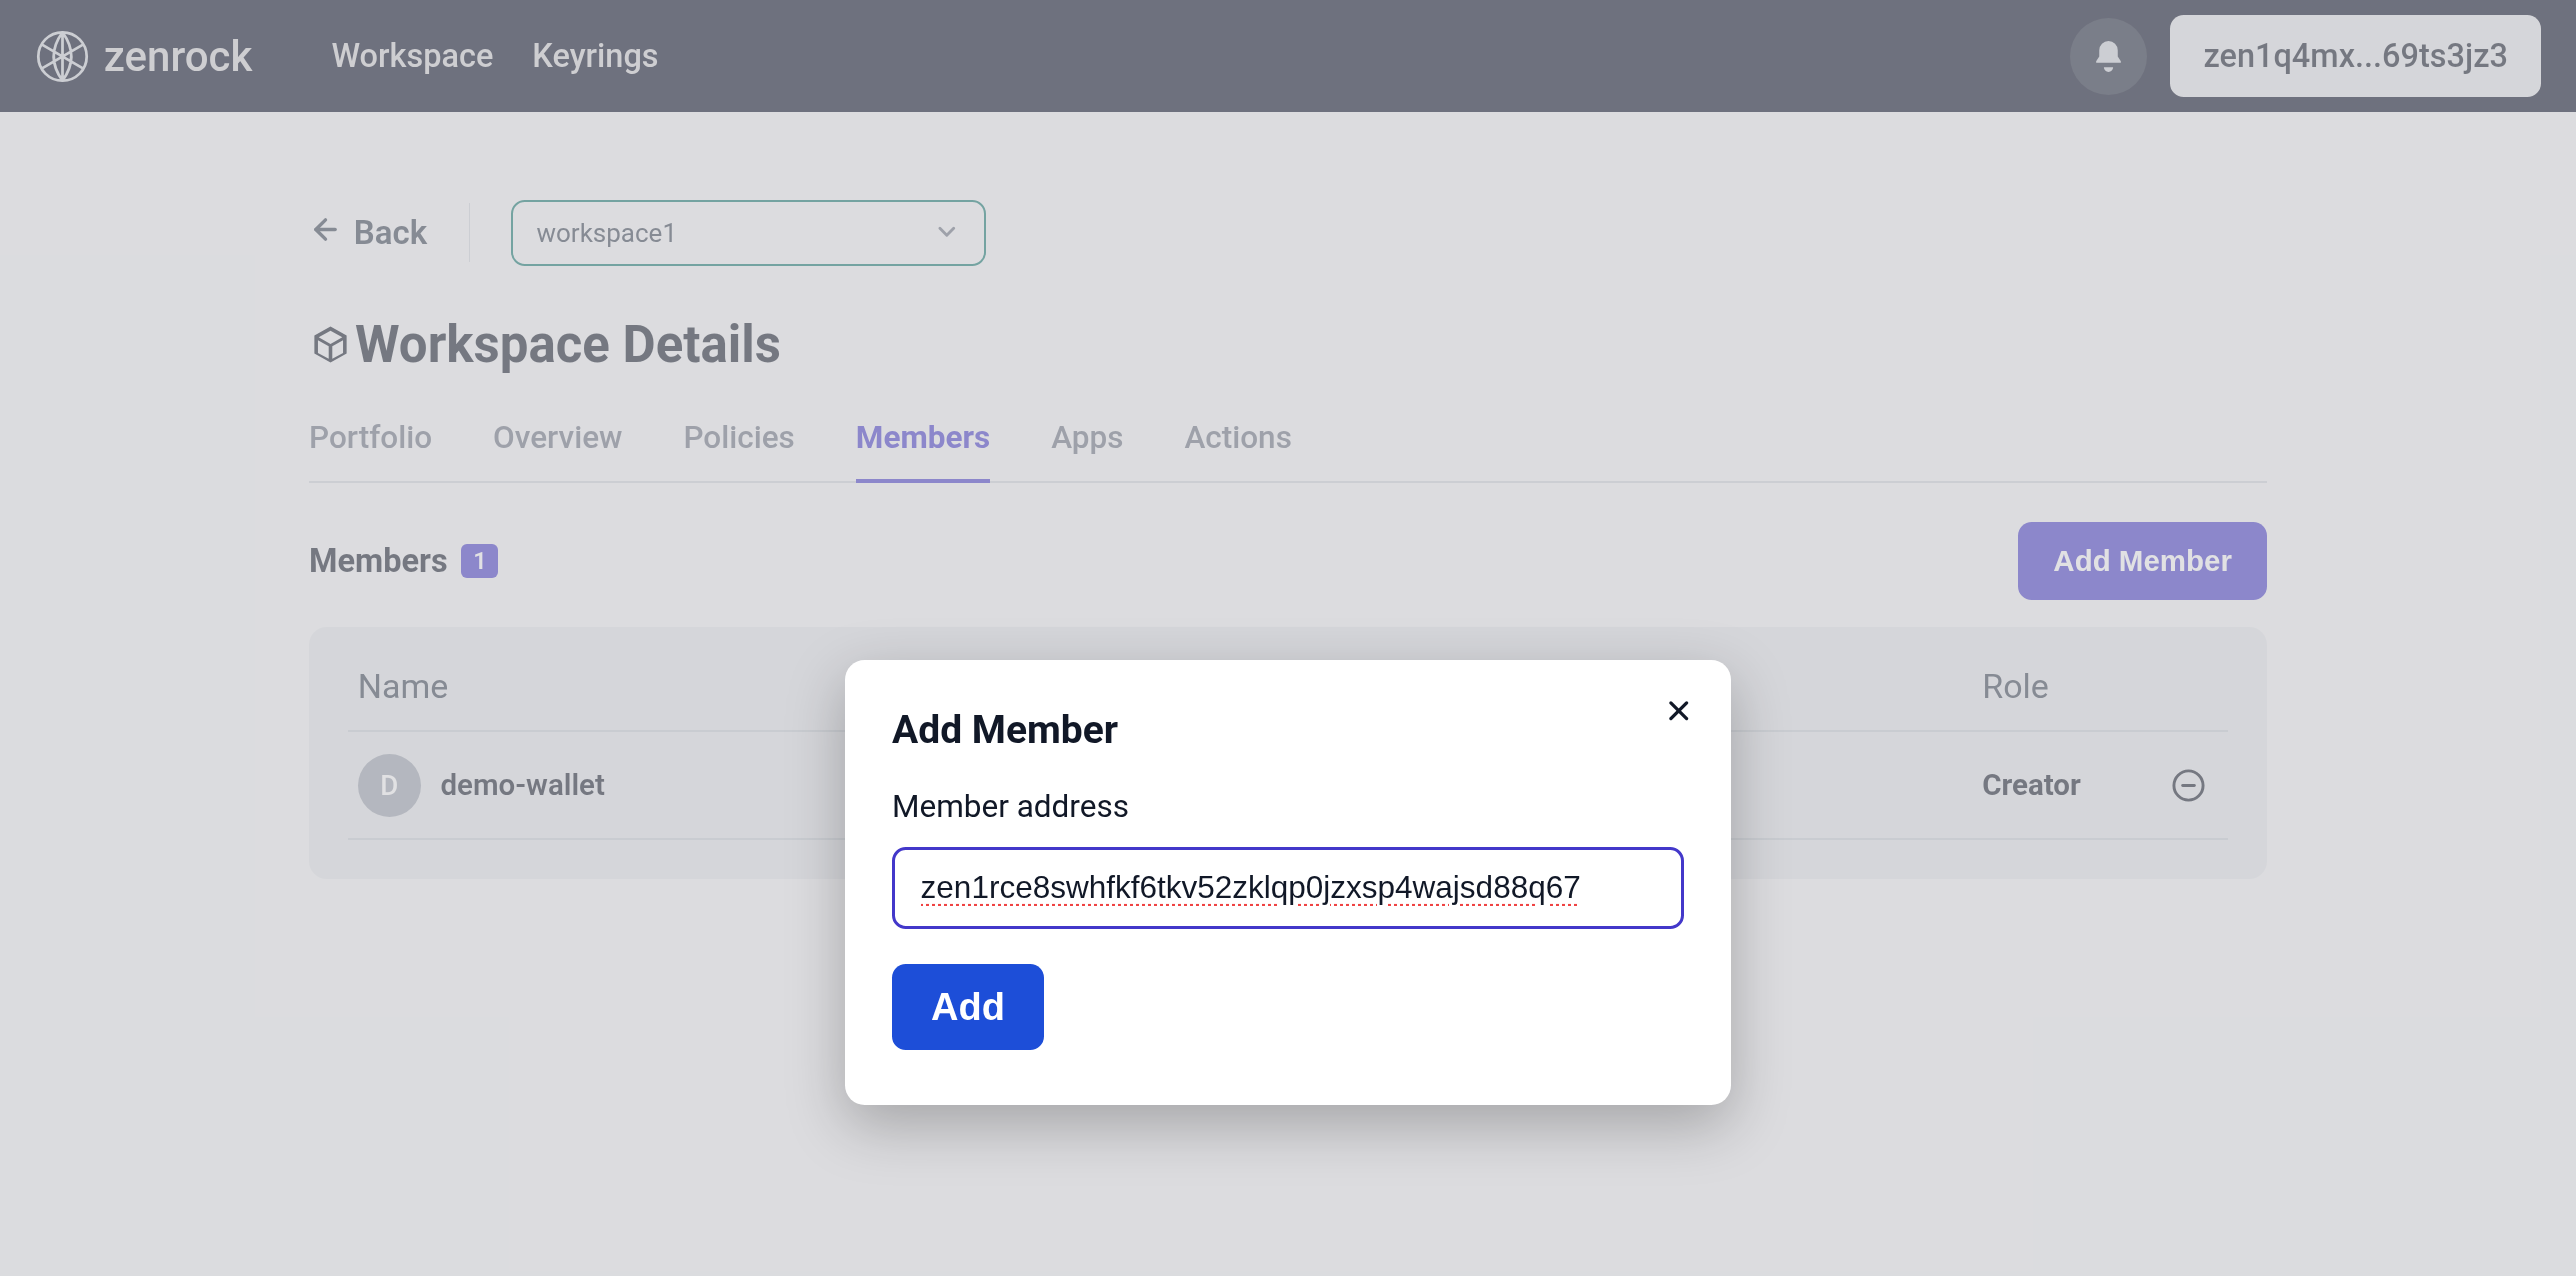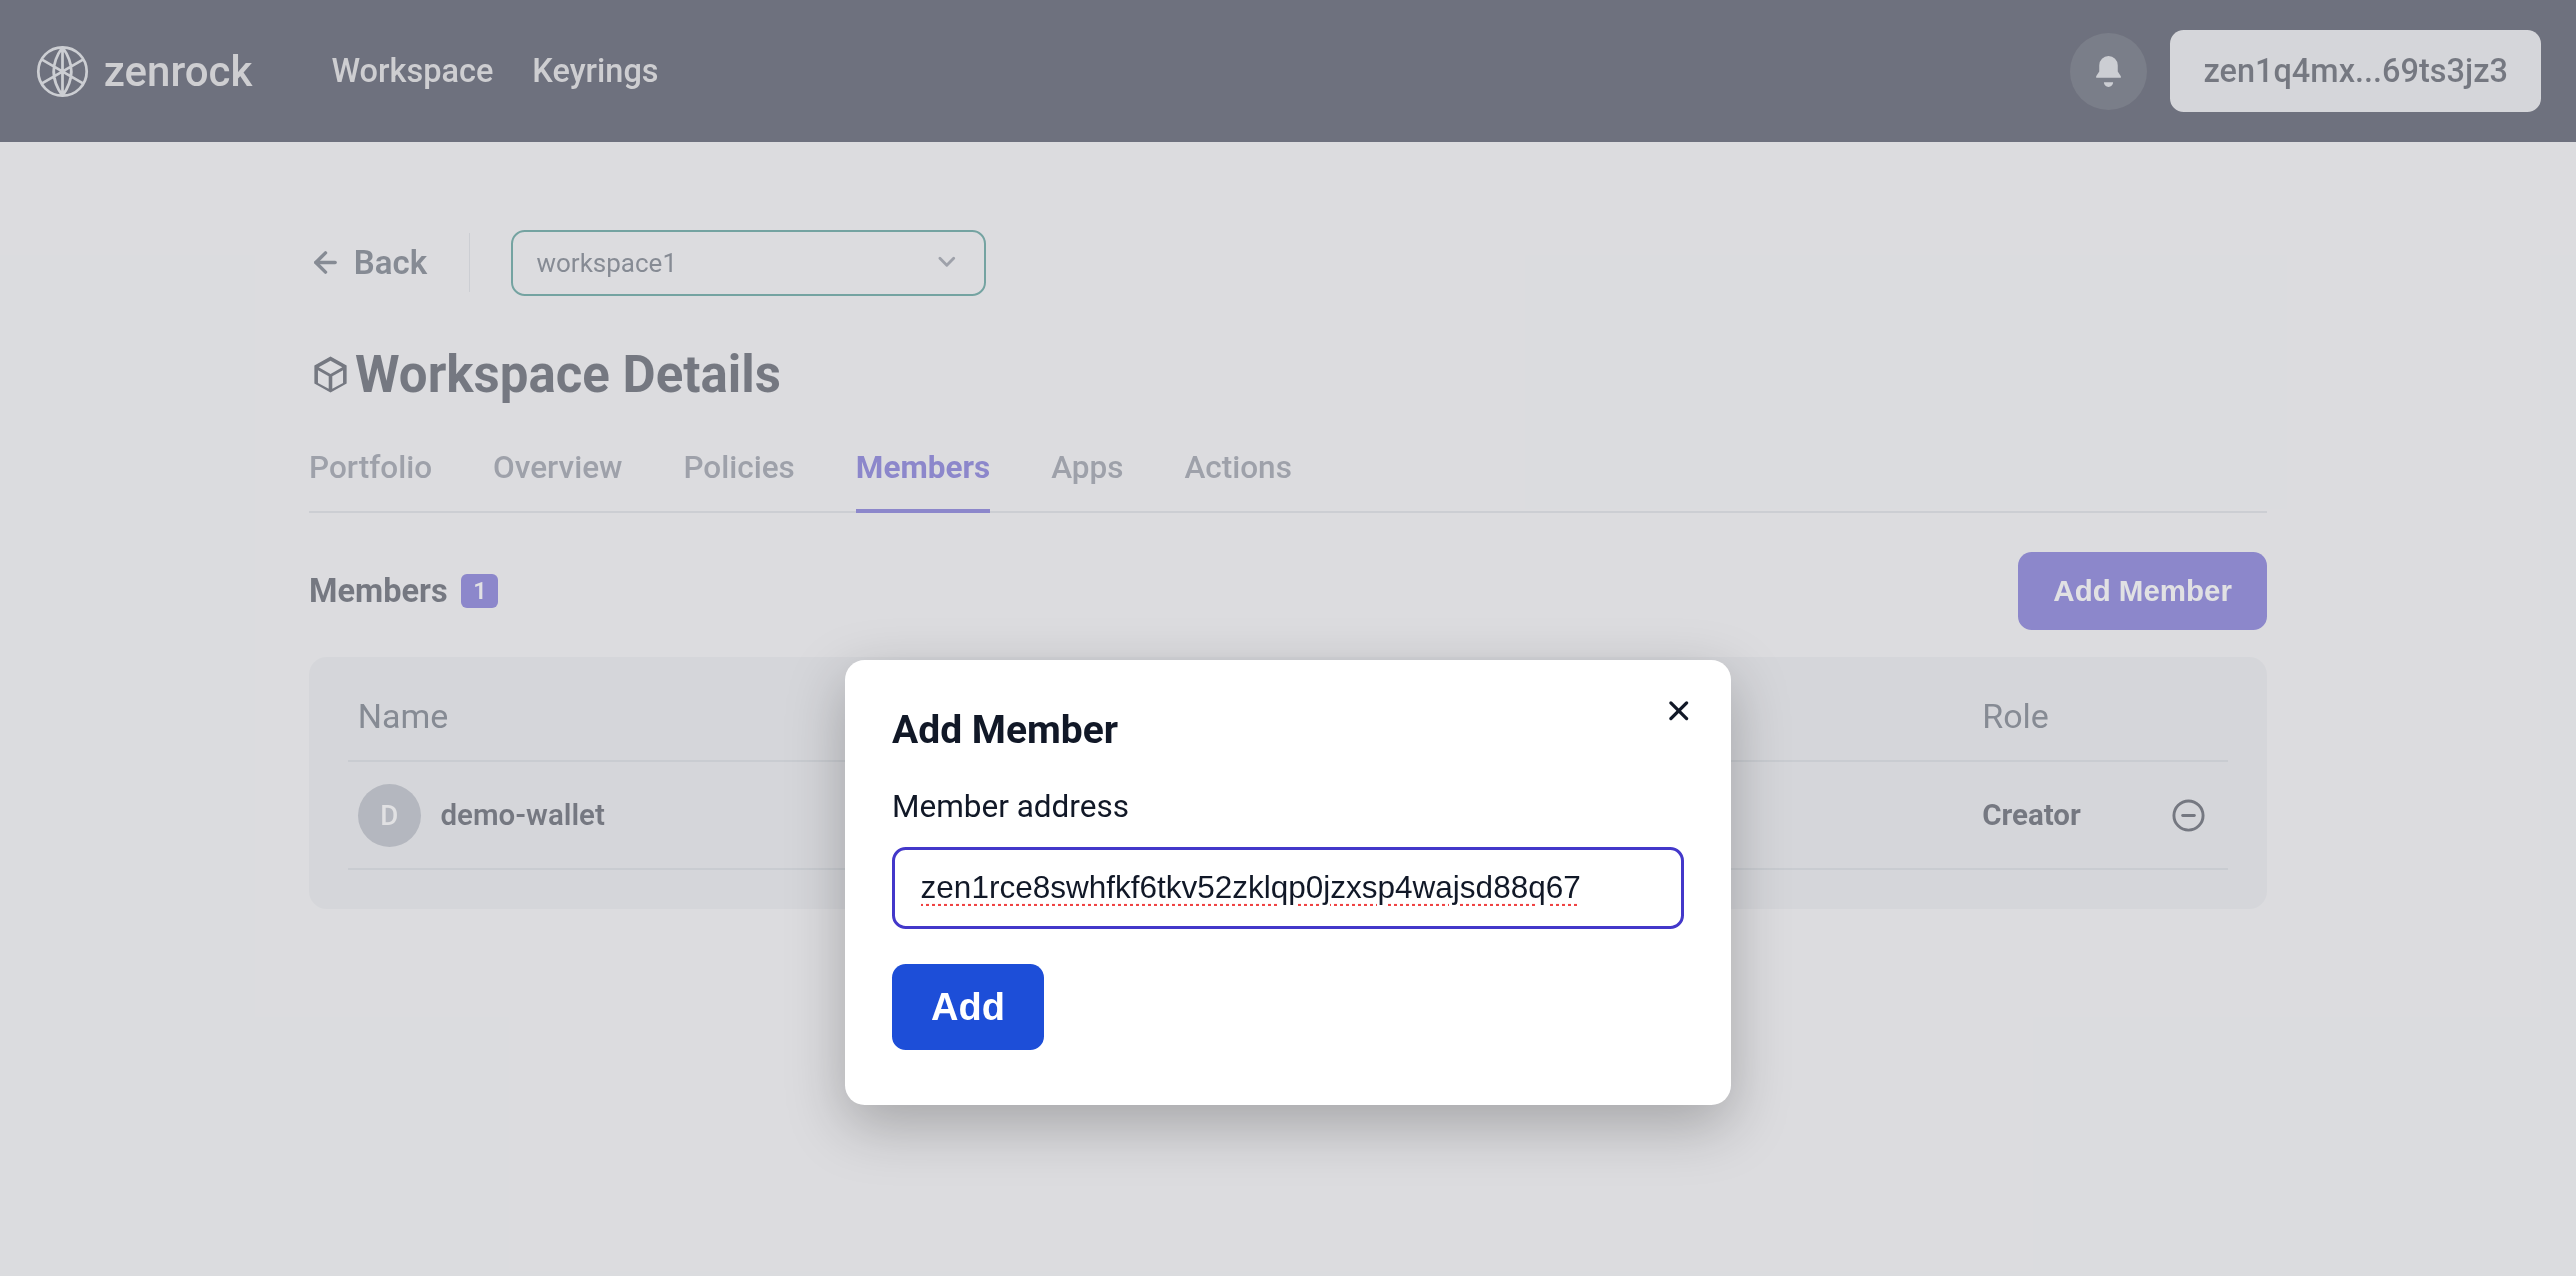--- a/index.html
+++ b/index.html
@@ -9,21 +9,21 @@
     color: #111827;
     width: 2576px;
     height: 1276px;
     overflow: hidden;
     position: relative;
   }
 
   
   .header {
     background: #02081f;
-    height: 142px;
+    height: 112px;
     display: flex;
     align-items: center;
     padding: 0 35px;
   }
   .logo {
     display: flex;
     align-items: center;
     gap: 13.8px;
     color: #d1d5db;
   }
@@ -79,21 +79,21 @@
     padding: 49px 53px 59px 53px;
   }
   .top-row {
     display: flex;
     align-items: center;
     gap: 27.6px;
     margin-bottom: 49px;
   }
   .back-link {
     display: flex;
-    align-items: center;
+    align-items: flex-start;
     gap: 11.8px;
     color: #374151;
     font-size: 33px;
     font-weight: 600;
   }
   .vdiv { width:1px; height:59px; background:#d1d5db; margin: 0 13.8px;}
   .ws-select {
     border: 2px solid #0f766e;
     border-radius: 13.8px;
     padding: 15.8px 23.6px;

